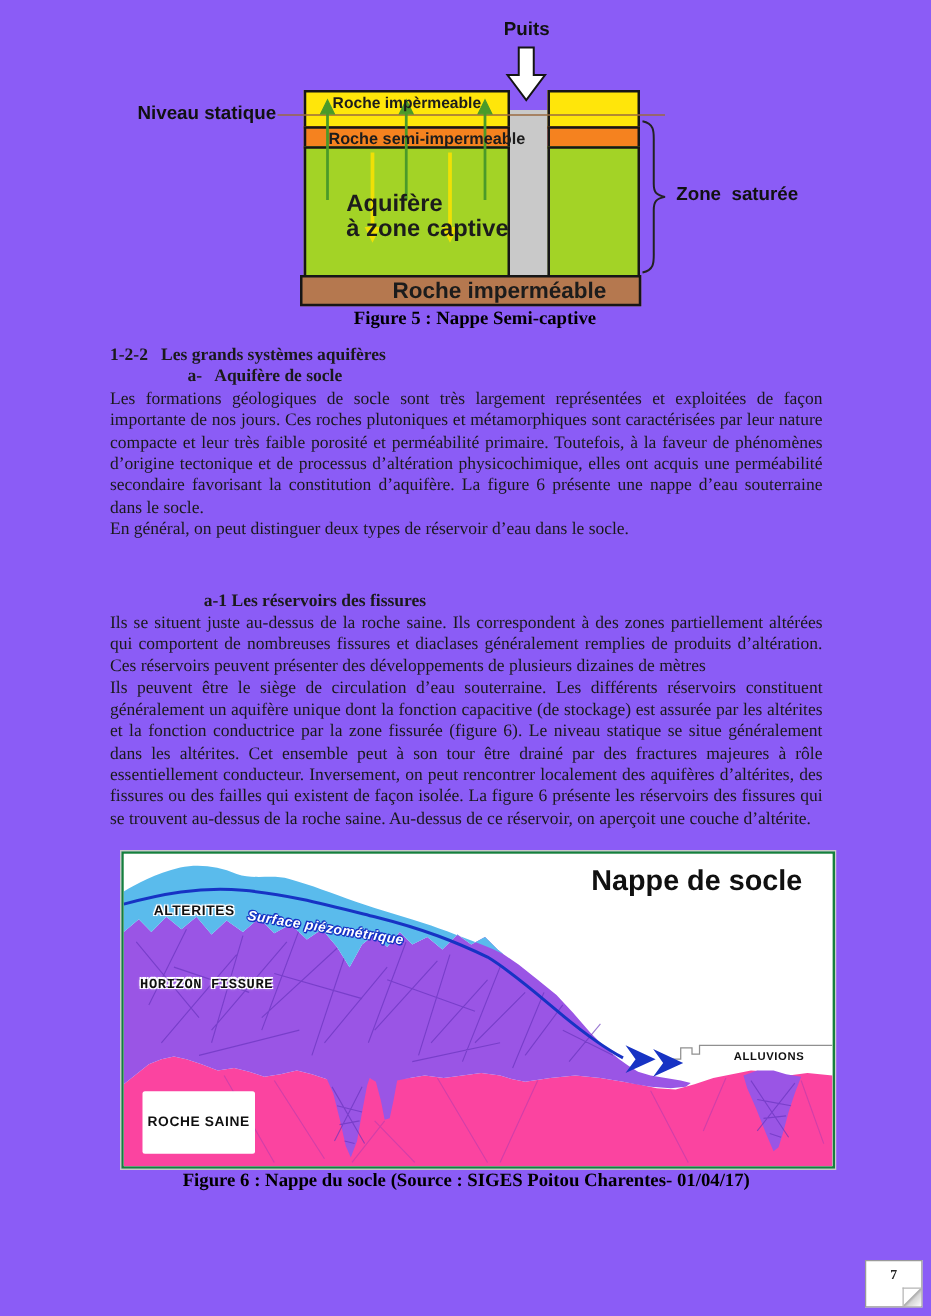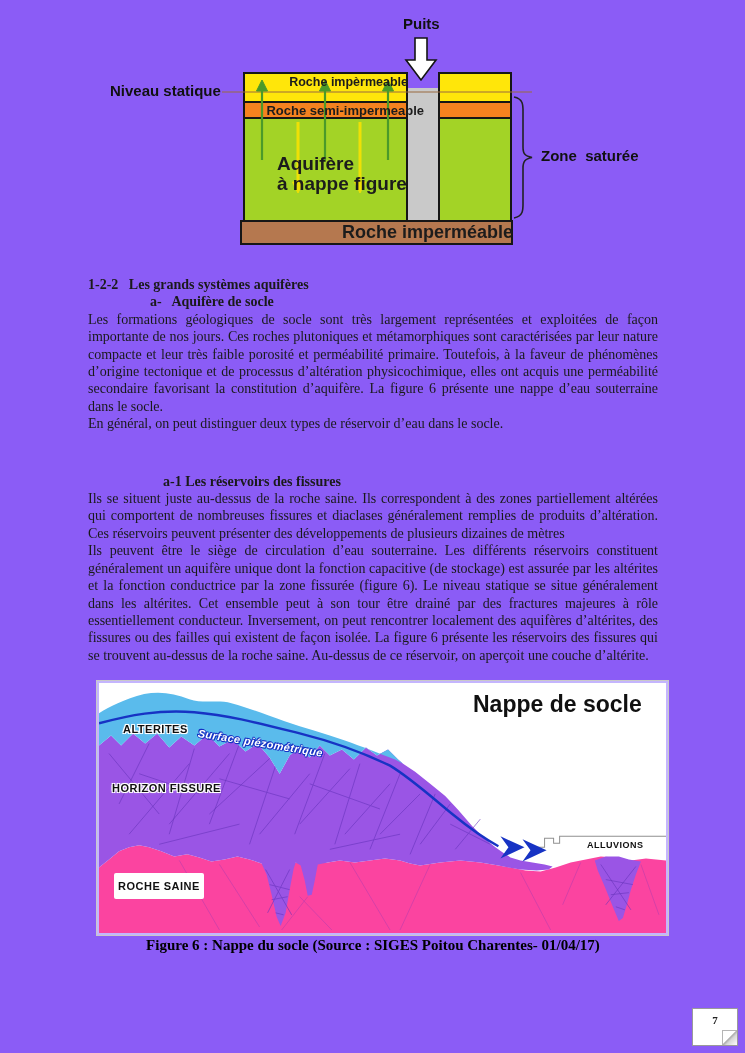--- a/index.html
+++ b/index.html
@@ -4,38 +4,38 @@
 <style>
   html,body{margin:0;padding:0;background:#e8e8e8;}
   #page{position:relative;width:745px;height:1053px;background:#8b5cf6;margin:0 auto;
         font-family:"Liberation Serif", serif;color:#1a1a1a;overflow:hidden;}
   .abs{position:absolute;}
   .sans{font-family:"Liberation Sans", sans-serif;}
   
   #fig5{left:100px;top:14px;width:560px;height:252px;}
   .f5-label{font-weight:bold;color:#111;}
   .layer{position:absolute;box-sizing:border-box;border:2px solid #161616;z-index:1;}
-  .lay-label{position:absolute;z-index:3;text-align:right;font-weight:bold;color:#1c1c1c;}
+  .lay-label{position:absolute;z-index:3;text-align:center;font-weight:bold;color:#1c1c1c;}
   #fig5-overlay{position:absolute;left:0;top:0;width:560px;height:252px;z-index:2;}
   .fig-caption{font-weight:bold;font-size:15px;color:#000;text-align:center;}
   
   #textblock{left:88px;top:276px;width:570px;font-size:14px;line-height:17.4px;}
   .hd{font-weight:bold;white-space:pre-wrap;}
   .para{text-align:justify;}
   
   #fig6{left:97px;top:681px;width:571px;height:254px;box-sizing:border-box;
-        border:2px solid #c4b5fd;outline:1px solid #c9c9c9;background:#fff;}
+        border:2px solid #15803d;outline:1px solid #c9c9c9;background:#fff;}
   .g-label{position:absolute;font-family:"Liberation Sans",sans-serif;font-weight:bold;
            color:#101010;font-size:11px;letter-spacing:.5px;
            text-shadow:1px 1px 0 #fff,-1px -1px 0 #fff,1px -1px 0 #fff,-1px 1px 0 #fff,0 0 3px #fff;}
   #fig6-title{font-size:23px;letter-spacing:0;}
   #surface-label{color:#fff;font-style:italic;font-size:11px;letter-spacing:.4px;
       text-shadow:1px 0 0 #1733C4,-1px 0 0 #1733C4,0 1px 0 #1733C4,0 -1px 0 #1733C4,1px 1px 0 #1733C4,-1px -1px 0 #1733C4;
       transform:rotate(9deg);transform-origin:left top;}
-  #rochesaine-label{background:#fff;padding:7px 4px;border-radius:2px;text-shadow:none;}
+  #rochesaine-label{background:#fff;padding:19px 4px;border-radius:2px;text-shadow:none;}
   
   #pagenum-box{left:692px;top:1008px;width:46px;height:38px;box-sizing:border-box;
       border:1px solid #9a9a9a;background:#fff;}
   #pagenum-box .num{position:absolute;left:0;right:0;top:5px;text-align:center;
       font-size:11px;font-weight:bold;color:#222;}
   #dogear{position:absolute;right:0;bottom:0;width:14px;height:14px;
       background:linear-gradient(315deg,#fdfdfd 0%,#d7d7d7 40%,#aaaaaa 52%,#ffffff 56%,#ffffff 100%);
       border-top:1px solid #b5b5b5;border-left:1px solid #b5b5b5;}
 </style>
 </head>
@@ -58,23 +58,23 @@
     <div class="layer" style="left:338px;top:58px;width:74px;height:31px;background:#FFE60A;"></div>
     <div class="layer" style="left:338px;top:87px;width:74px;height:18px;background:#F5821F;"></div>
     <div class="layer" style="left:338px;top:103px;width:74px;height:105px;background:#A3D326;"></div>
 
     <div class="layer" style="left:140px;top:206px;width:273px;height:25px;background:#B5784F;"></div>
 
     <div class="lay-label sans" style="left:143px;top:61px;width:165px;font-size:12.5px;">Roche impèrmeable</div>
     <div class="lay-label sans" style="left:143px;top:89px;width:165px;font-size:13px;padding-left:16px;">Roche semi-impermeable</div>
     <div class="lay-label sans" style="left:177px;top:140px;width:170px;font-size:19px;text-align:left;line-height:20px;">
       <span>Aquifère</span><br>
-      <span>à nappe figure</span>
+      <span>à zone captive</span>
     </div>
-    <div class="lay-label sans" style="left:140px;top:208px;width:273px;font-size:18px;">Roche imperméable</div>
+    <div class="lay-label sans" style="left:140px;top:208px;width:273px;font-size:18px;padding-left:23px;">Roche imperméable</div>
 
     <svg id="fig5-overlay" viewBox="0 0 560 252">
 
       <line x1="122" y1="78" x2="432" y2="78" stroke="#9A6A40" stroke-width="1.2"></line>
 
       <polygon points="315,24 327,24 327,46 336,46 321,66 306,46 315,46" fill="#ffffff" stroke="#141414" stroke-width="1.6"></polygon>
 
       <g stroke="#4A9A2A" fill="#4A9A2A">
         <line x1="162" y1="146" x2="162" y2="76" stroke-width="2.2"></line>
           <polygon points="156.5,77 167.5,77 162,66"></polygon>
@@ -89,20 +89,21 @@
           <polygon points="192.5,168 203.5,168 198,179"></polygon>
         <line x1="260" y1="108" x2="260" y2="169" stroke-width="3"></line>
           <polygon points="254.5,168 265.5,168 260,179"></polygon>
       </g>
 
       <path d="M414,83 C424,85 423,92 423,100 L423,133 C423,140 425,142 432,143.5 C425,145 423,147 423,154 L423,187 C423,195 424,202 414,204" fill="none" stroke="#222" stroke-width="1.6"></path>
     </svg>
 
     <div class="abs f5-label sans" style="left:441px;top:133px;font-size:15px;white-space:pre;">Zone  saturée</div>
 
+    <div class="abs fig-caption" style="left:40px;top:233px;width:480px;">Figure 5 : Nappe Semi-captive</div>
   </div>
 
   <div id="textblock" class="abs">
     <div class="hd">1-2-2   Les grands systèmes aquifères</div>
     <div class="hd" style="padding-left:62px;">a-   Aquifère de socle</div>
     <div class="para">Les formations géologiques de socle sont très largement représentées et exploitées de façon importante de nos jours. Ces roches plutoniques et métamorphiques sont caractérisées par leur nature compacte et leur très faible porosité et perméabilité primaire. Toutefois, à la faveur de phénomènes d’origine tectonique et de processus d’altération physicochimique, elles ont acquis une perméabilité secondaire favorisant la constitution d’aquifère. La figure 6 présente une nappe d’eau souterraine dans le socle.</div>
     <div>En général, on peut distinguer  deux  types de réservoir d’eau dans le socle.</div>
     <div class="hd" style="padding-left:75px;margin-top:40px;">a-1 Les réservoirs des fissures</div>
     <div class="para">Ils  se situent juste au-dessus de la roche saine. Ils correspondent à des zones partiellement altérées qui comportent de nombreuses fissures et diaclases généralement remplies de produits d’altération. Ces réservoirs peuvent présenter des développements de plusieurs dizaines de mètres</div>
     <div class="para">Ils peuvent être le siège de circulation d’eau souterraine. Les différents réservoirs constituent généralement un aquifère unique dont la fonction capacitive (de stockage) est assurée par les altérites et la fonction conductrice par la zone fissurée (figure 6). Le niveau statique se situe généralement dans les altérites. Cet ensemble peut à son tour être drainé par des fractures majeures à rôle essentiellement conducteur. Inversement, on peut rencontrer localement des aquifères d’altérites, des fissures ou des failles qui existent de façon isolée. La figure 6 présente les réservoirs des fissures qui se trouvent au-dessus de la roche saine. Au-dessus de ce réservoir, on aperçoit une couche d’altérite.</div>
@@ -135,21 +136,21 @@
 
       <g fill="#1733C4">
         <path d="M400,152 L424,163 L400,174 L408,163 Z"></path>
         <path d="M422,155 L446,166 L422,177 L430,166 Z"></path>
       </g>
     </svg>
 
     <div class="g-label" id="fig6-title" style="left:374px;top:8px;">Nappe de socle</div>
     <div class="g-label" style="left:24px;top:40px;">ALTERITES</div>
     <div class="g-label" id="surface-label" style="left:100px;top:44px;">Surface piézométrique</div>
-    <div class="g-label" style="left:13px;top:99px;">HORIZON FISSURE</div>
+    <div class="g-label" style="left:13px;top:99px;font-family:Liberation Mono, monospace;">HORIZON FISSURE</div>
     <div class="g-label" id="rochesaine-label" style="left:15px;top:190px;">ROCHE SAINE</div>
     <div class="g-label" style="left:488px;top:157px;font-size:9px;">ALLUVIONS</div>
   </div>
 
   <div class="abs fig-caption" style="left:88px;top:937px;width:570px;">Figure 6 : Nappe du socle (Source : SIGES Poitou Charentes- 01/04/17)</div>
 
   <div id="pagenum-box" class="abs">
     <span class="num">7</span>
     <span id="dogear"></span>
   </div>

